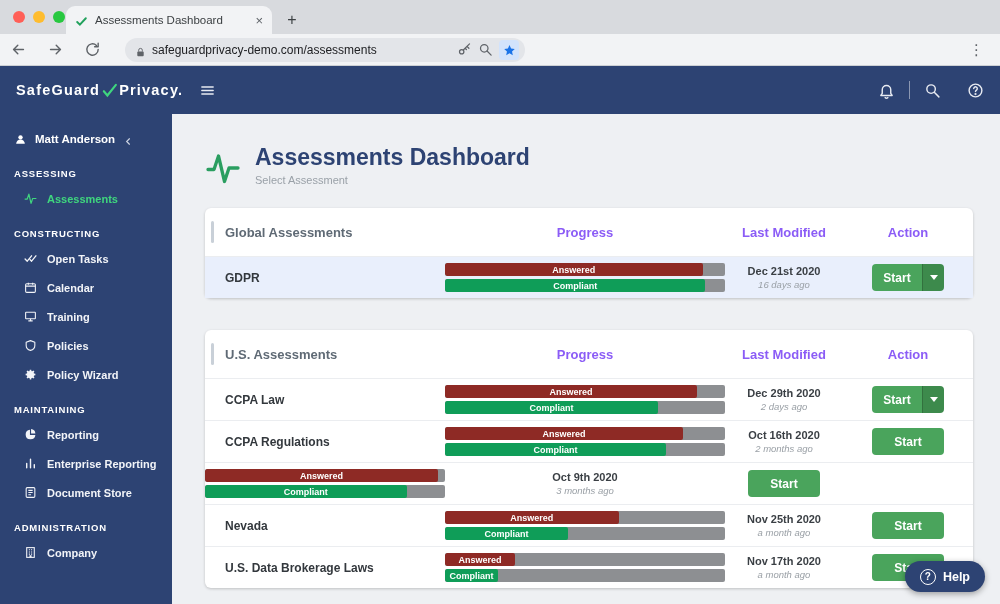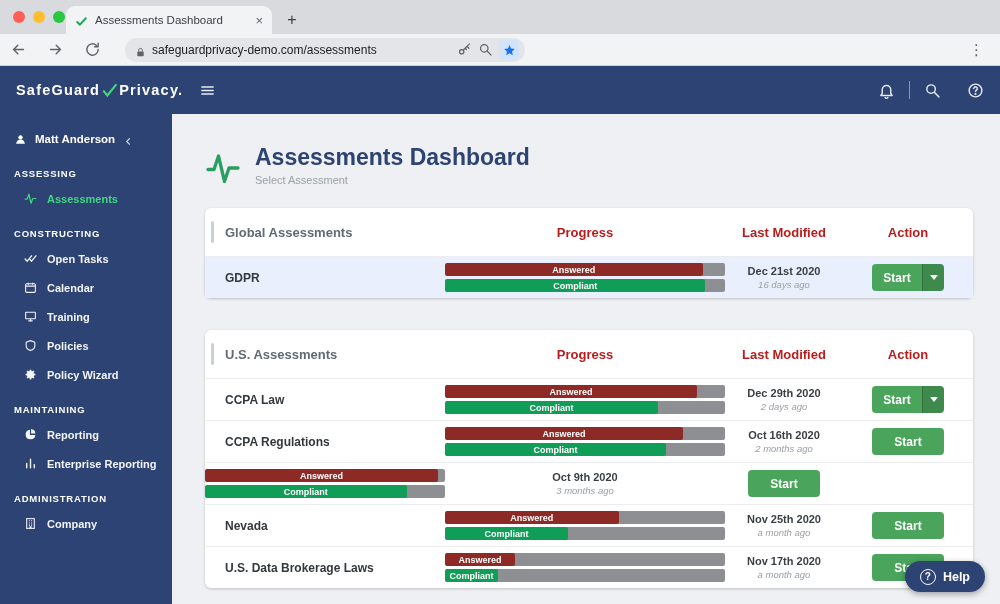--- a/index.html
+++ b/index.html
@@ -61,21 +61,21 @@
   .page-title { font-size:23px; font-weight:700; color:#2d4373; }
   .page-sub { font-size:11px; color:#9aa1a8; margin-top:3px; }
 
   
   .card { width:768px; background:#fff; border-radius:6px; box-shadow:0 1px 3px rgba(0,0,0,.2); position:relative; }
   .card.first { z-index:5; }
   .card.second { margin-top:32px; z-index:1; }
   .card-head { display:grid; grid-template-columns:240px 280px 118px 130px; height:48px; align-items:center; position:relative; }
   .card-head::before { content:""; position:absolute; left:6px; top:13px; width:3px; height:22px; background:#c9d0d8; border-radius:2px; }
   .card-title { padding-left:20px; font-size:13px; font-weight:700; color:#5f6a75; }
-  .col-h { text-align:center; font-size:13px; font-weight:700; color:#b91c1c; }
+  .col-h { text-align:center; font-size:13px; font-weight:700; color:#8b5cf6; }
 
   .rowline { display:grid; grid-template-columns:240px 280px 118px 130px; align-items:center; border-top:1px solid #ebedf0; padding:6px 0; min-height:41px; }
   .rowline.highlight { background:#e9effc; }
   .name-cell { padding-left:20px; font-size:12px; font-weight:700; color:#33383d; }
   .progress-cell { display:flex; flex-direction:column; gap:3px; }
   .bar-track { height:13px; background:#8d8f92; border-radius:2px; overflow:hidden; }
   .bar-fill { height:100%; border-radius:2px; display:flex; align-items:center; justify-content:center; color:#fff; font-size:9px; font-weight:600; white-space:nowrap; }
   .bar-fill.answered { background:#8e2a25; }
   .bar-fill.compliant { background:#0f9d58; }
   .lastmod-cell { text-align:center; }
@@ -287,20 +287,29 @@
             <span class="side-label">Reporting</span>
           </div>
           <div class="side-item">
             <span class="side-icon">
               <svg viewBox="0 0 24 24" fill="none" stroke="currentColor" stroke-width="2.6" stroke-linecap="round">
                 <path d="M5 20v-8M12 20V4M19 20v-6"></path>
               </svg>
             </span>
             <span class="side-label">Enterprise Reporting</span>
           </div>
+          <div class="side-item">
+            <span class="side-icon">
+              <svg viewBox="0 0 24 24" fill="none" stroke="currentColor" stroke-width="2">
+                <rect x="4" y="3" width="16" height="18" rx="2"></rect>
+                <path d="M8 8h8M8 12h8M8 16h5"></path>
+              </svg>
+            </span>
+            <span class="side-label">Document Store</span>
+          </div>
           <div class="side-section">ADMINISTRATION</div>
           <div class="side-item">
             <span class="side-icon">
               <svg viewBox="0 0 24 24" fill="none" stroke="currentColor" stroke-width="2">
                 <rect x="5" y="3" width="14" height="18"></rect>
                 <path d="M9 7h2M13 7h2M9 11h2M13 11h2M9 15h2M13 15h2M11 21v-3h2v3"></path>
               </svg>
             </span>
             <span class="side-label">Company</span>
           </div>

